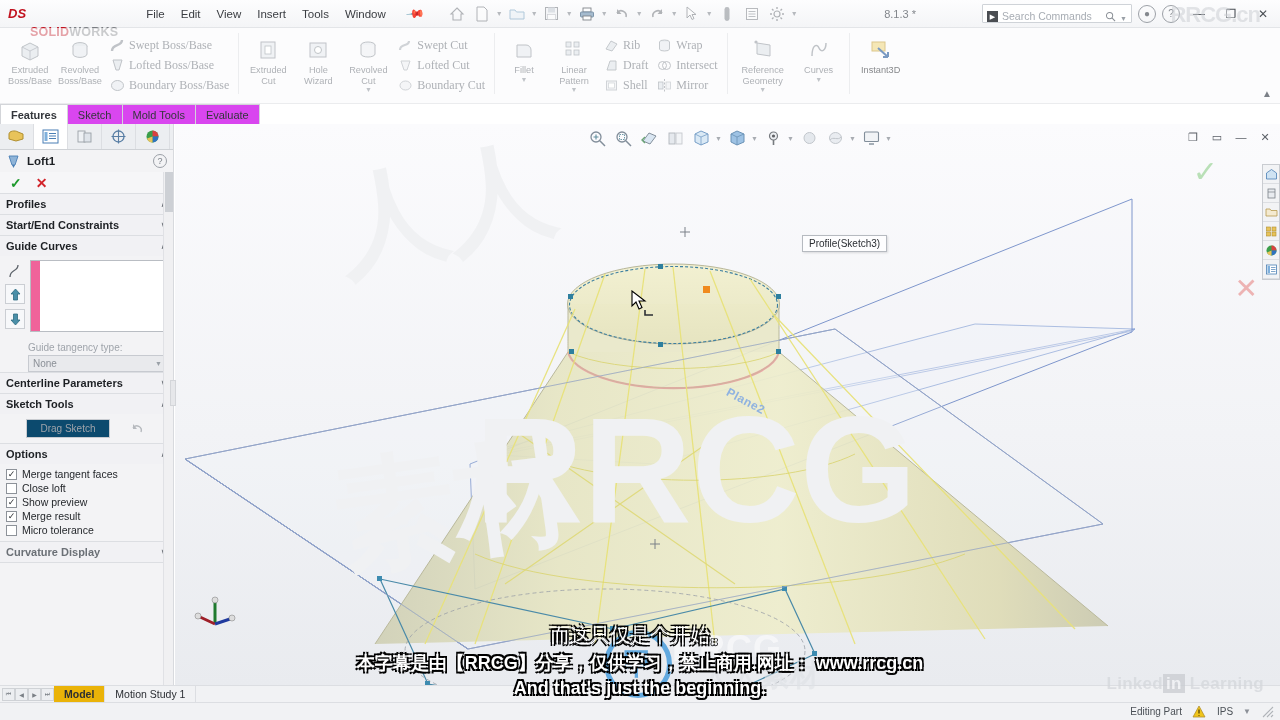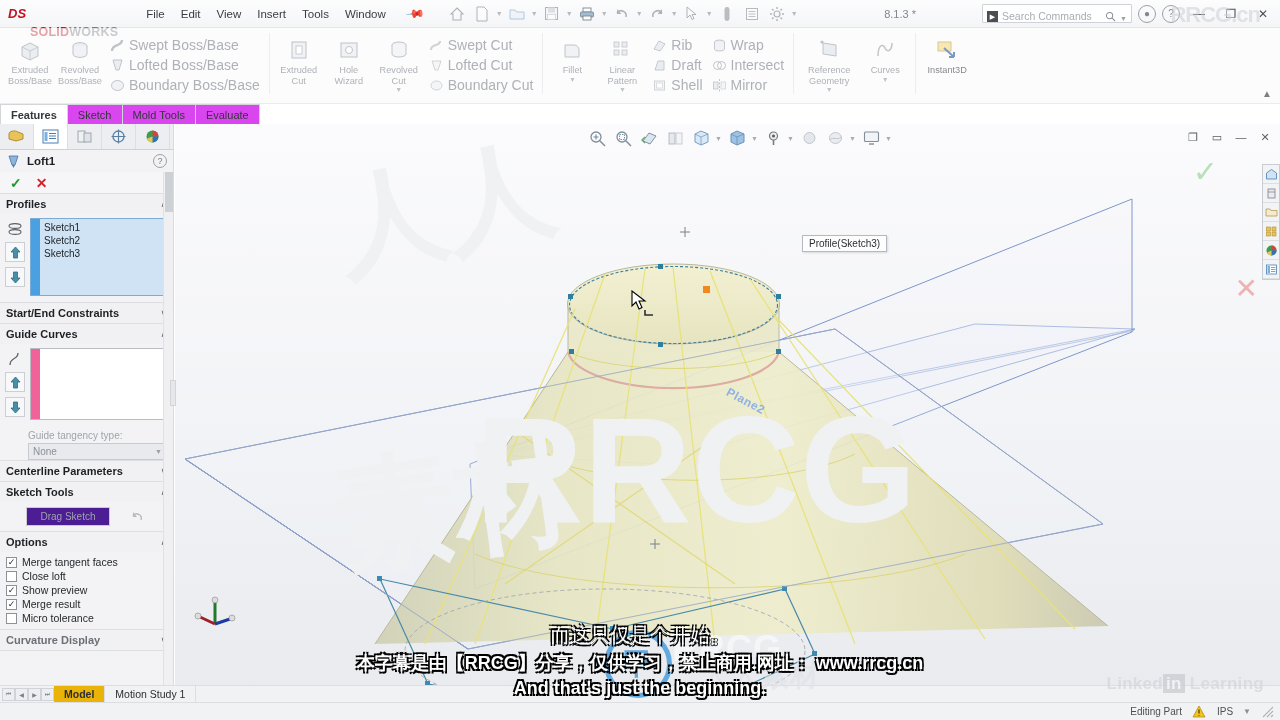--- a/index.html
+++ b/index.html
@@ -53,21 +53,21 @@
   .rgroup { display:flex; align-items:flex-start; padding:3px 5px; position:relative; }
   .rgroup + .rgroup::before { content:""; position:absolute; left:0; top:5px; bottom:9px;
     width:1px; background:#e1e3e6; }
   .bigbtn { width:50px; display:flex; flex-direction:column; align-items:center;
     padding-top:6px; cursor:default; }
   .bigbtn .ic { width:26px;height:26px; }
   .bigbtn .lbl { font-size:9.2px; color:#7d828a; text-align:center; line-height:10.5px; margin-top:2px;}
   .smallcol { display:flex; flex-direction:column; padding-top:4px; }
   .smallbtn { display:flex; align-items:center; gap:3px; height:20px; padding:0 4px; cursor:default;}
   .smallbtn .ic { width:17px;height:17px; }
-  .smallbtn .lbl { font-size:14px; color:#7d828a; white-space:nowrap; }
+  .smallbtn .lbl { font-size:12px; color:#7d828a; white-space:nowrap;font-family:Liberation Serif, serif; }
   .dropcaret { font-size:7px;color:#9aa0a7; text-align:center; }
 
   
   .cmdtabs { position:absolute; left:0; top:104px; height:20px; display:flex; z-index:5;}
   .ctab { height:20px; padding:0 10px; display:flex; align-items:center;
     font-size:11px; color:#33363b; background:#d946ef; border:1px solid #d3d5d9;
     border-bottom:none; margin-right:-1px; cursor:default;}
   .ctab.active { background:#fff; font-weight:bold; }
   .ribbon-collapse { position:absolute; right:8px; top:88px; font-size:10px; color:#7b8087; }
 
@@ -101,21 +101,21 @@
   .listbox .bar { width:9px; background:#4aa0e0; flex:none; }
   .listbox .items { flex:1; padding:2px 4px; }
   .listbox .items div { font-size:10px; color:#1d2024; line-height:13px; }
   .listbox.empty { background:#fff; border:1px solid #b9bdc3; height:72px;}
   .listbox.empty .bar { background:#f0639a; width:9px; }
   .sub-lbl { font-size:10px; color:#9fa4ab; padding:4px 0 2px 28px; }
   .selcombo { margin-left:28px; margin-right:6px; height:17px; border:1px solid #c7cad0;
     background:#e9eaed; display:flex; align-items:center; padding:0 4px; }
   .selcombo span { font-size:10px; color:#8b9097; }
   .selcombo .cv { margin-left:auto; font-size:7px; color:#9aa0a7; }
-  .graybtn { margin:5px 12px 5px 26px; width:84px;height:19px; background:#4c1d95;
+  .graybtn { margin:5px 12px 5px 26px; width:84px;height:19px; background:#0c4a6e;
     border:1px solid #c9ccd1; display:flex;align-items:center;justify-content:center;
     font-size:10px;color:#9ea3aa;}
   .chkrow { display:flex; align-items:center; gap:5px; padding:1px 0 1px 6px; }
   .chk { width:11px;height:11px;border:1px solid #8d9299; background:#fff;
     display:flex; align-items:center; justify-content:center; font-size:9px; color:#2a2d31;}
   .chkrow .cl { font-size:10.5px; color:#25282c; }
   .panel-scroll { position:absolute; right:0; top:48px; bottom:0; width:10px; background:#f0f0f2;
     border-left:1px solid #e0e1e5; }
   .panel-scroll .thumb { position:absolute; top:0; left:1px; width:8px; height:40px; background:#cdd0d5; }
 
@@ -587,46 +587,20 @@
   <div class="pm-okrow">
     <span class="ok-check">✓</span>
     <span class="ok-x">✕</span>
   </div>
 
   <div class="sect">
     <div class="sect-h">
       <span class="t">Profiles</span>
       <span class="chev">∧</span>
     </div>
-    <div class="sect-b">
-      <div class="selicons">
-        <svg width="18" height="16" viewBox="0 0 18 16">
-              <ellipse cx="9" cy="5" rx="6" ry="2.4" fill="none" stroke="#5b6168" stroke-width="1.1"></ellipse>
-              <ellipse cx="9" cy="11" rx="6" ry="2.4" fill="none" stroke="#5b6168" stroke-width="1.1"></ellipse>
-            </svg>
-        <div class="arrbtn">
-          <svg width="11" height="13" viewBox="0 0 11 13">
-                <path d="M5.5 1 L10 6 H7.5 V12 H3.5 V6 H1 Z" fill="#4a8fa8" stroke="#2e6b80" stroke-width=".8"></path>
-              </svg>
-        </div>
-        <div class="arrbtn">
-          <svg width="11" height="13" viewBox="0 0 11 13">
-                <path d="M5.5 12 L10 7 H7.5 V1 H3.5 V7 H1 Z" fill="#4a8fa8" stroke="#2e6b80" stroke-width=".8"></path>
-              </svg>
-        </div>
-      </div>
-      <div class="listbox">
-        <div class="bar"></div>
-        <div class="items">
-          <div>Sketch1</div>
-          <div>Sketch2</div>
-          <div>Sketch3</div>
-        </div>
-      </div>
-    </div>
   </div>
 
   <div class="sect">
     <div class="sect-h">
       <span class="t">Start/End Constraints</span>
       <span class="chev">∨</span>
     </div>
   </div>
 
   <div class="sect">

